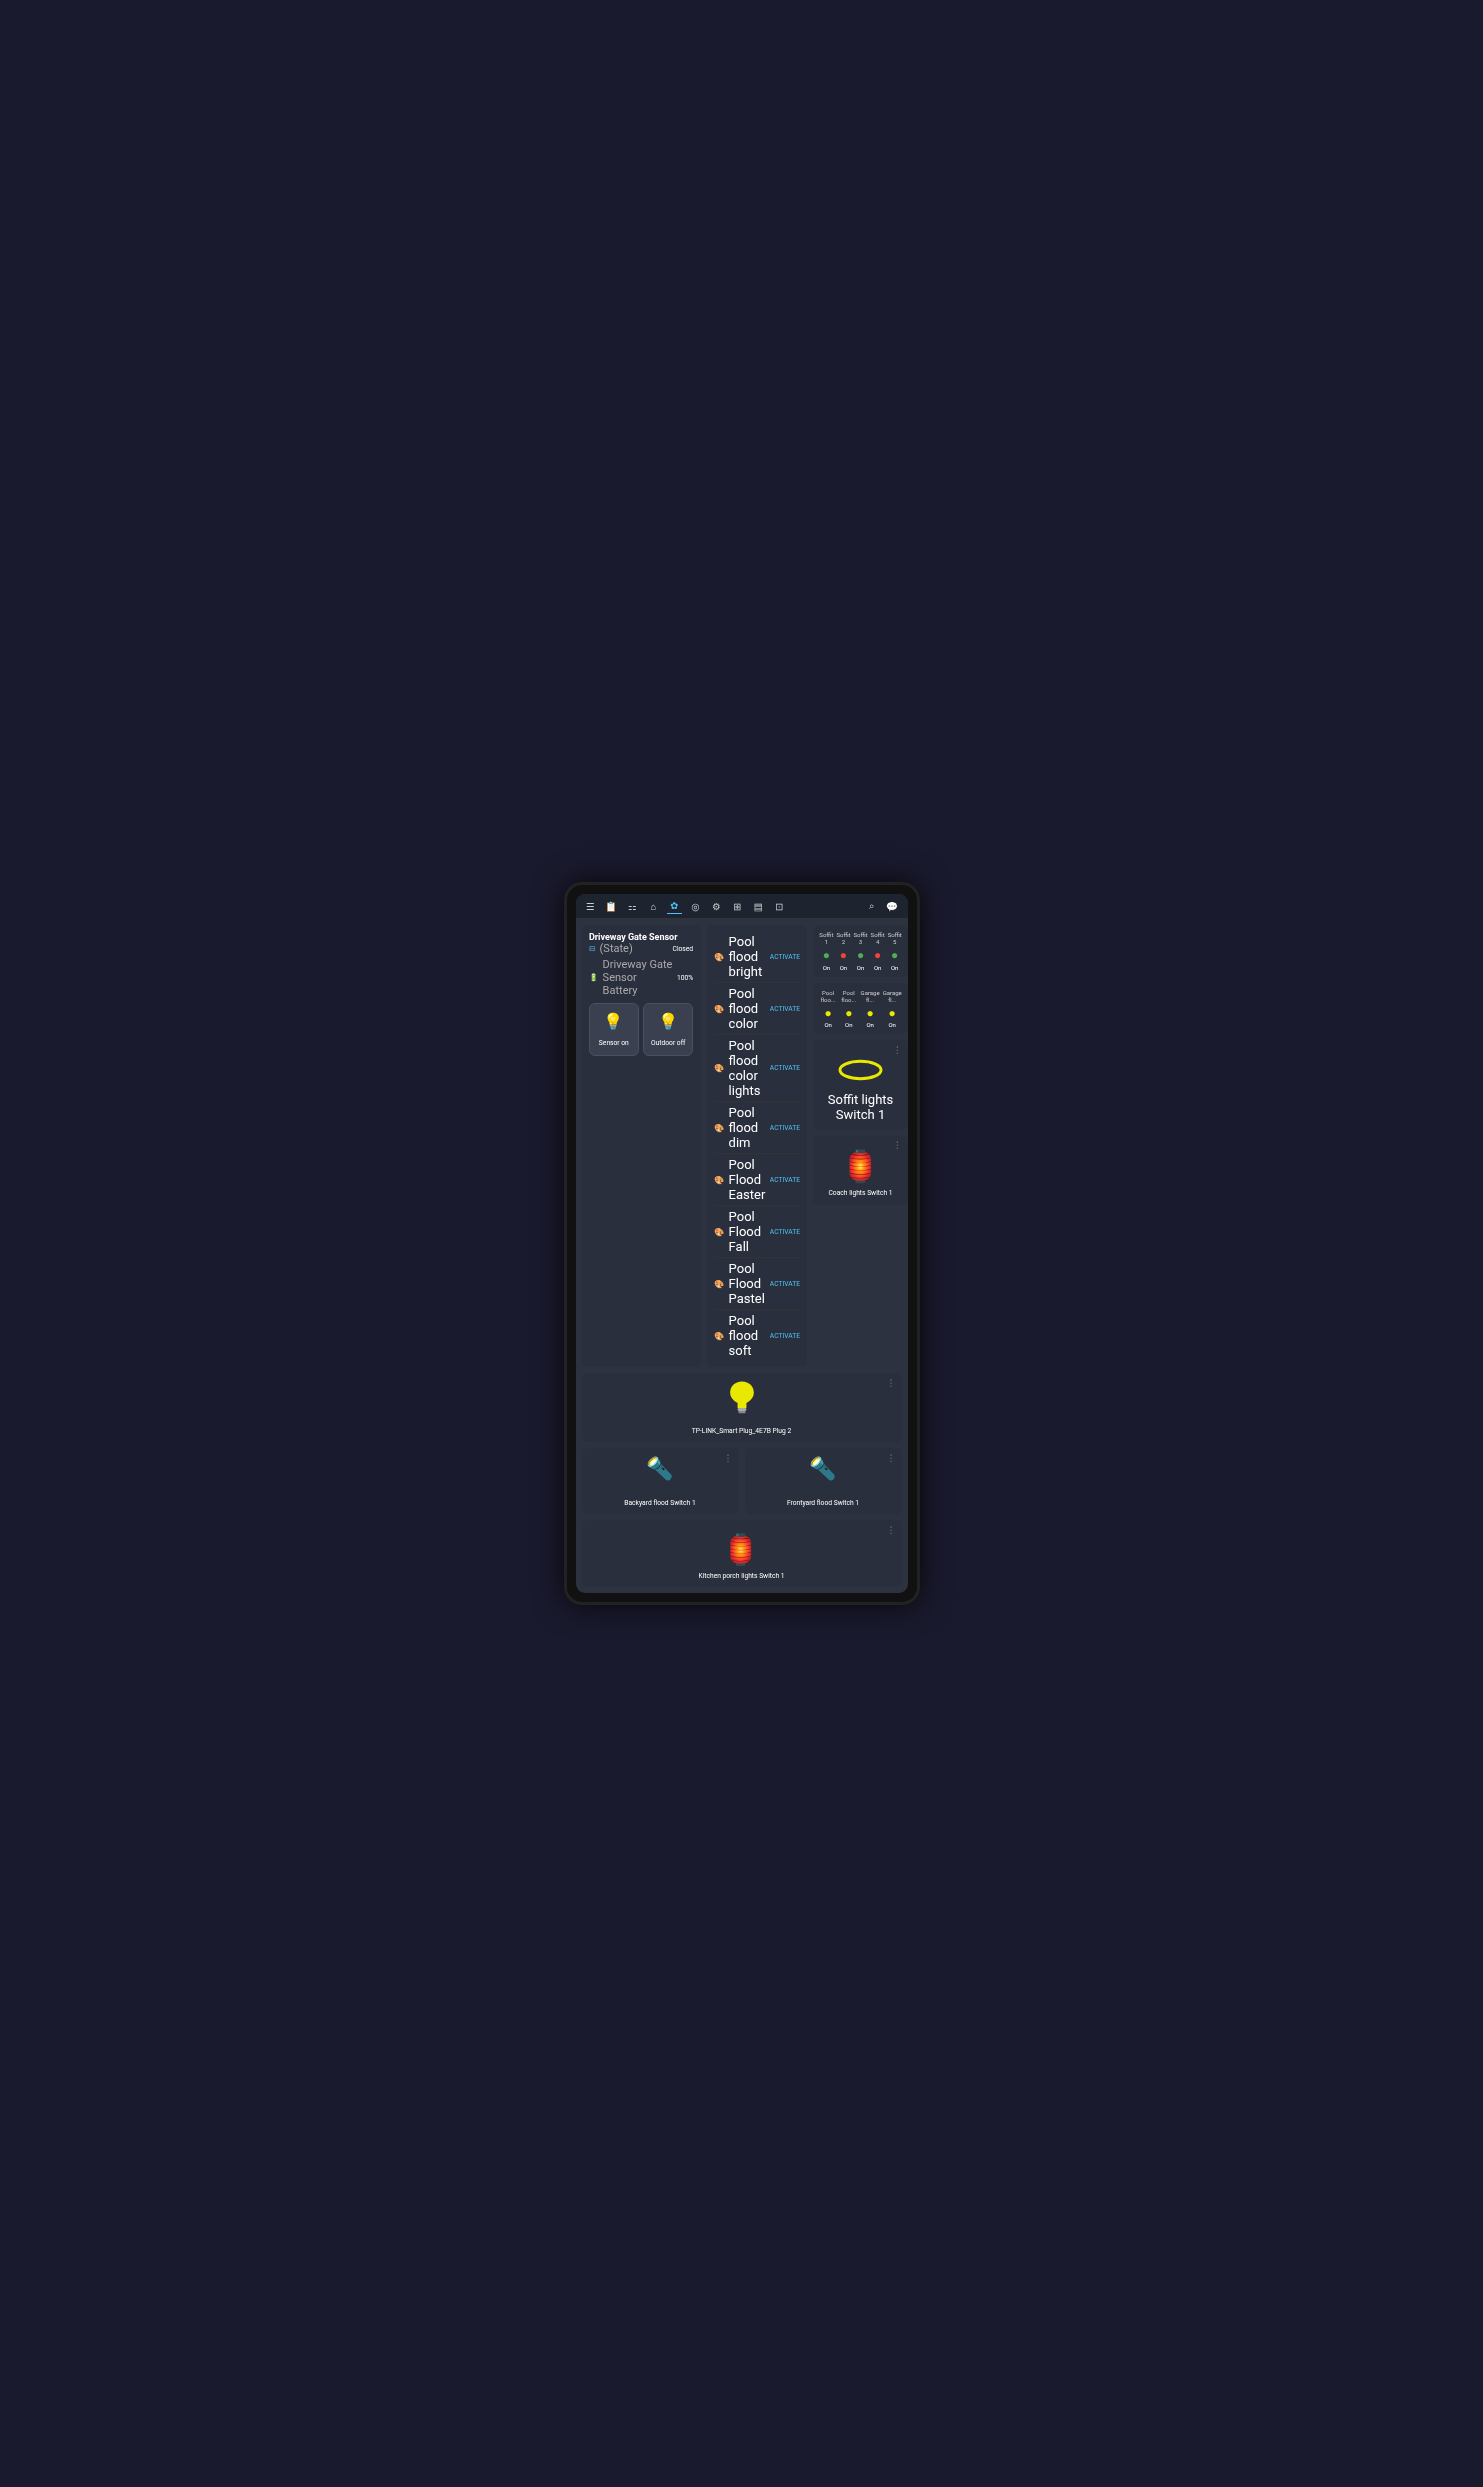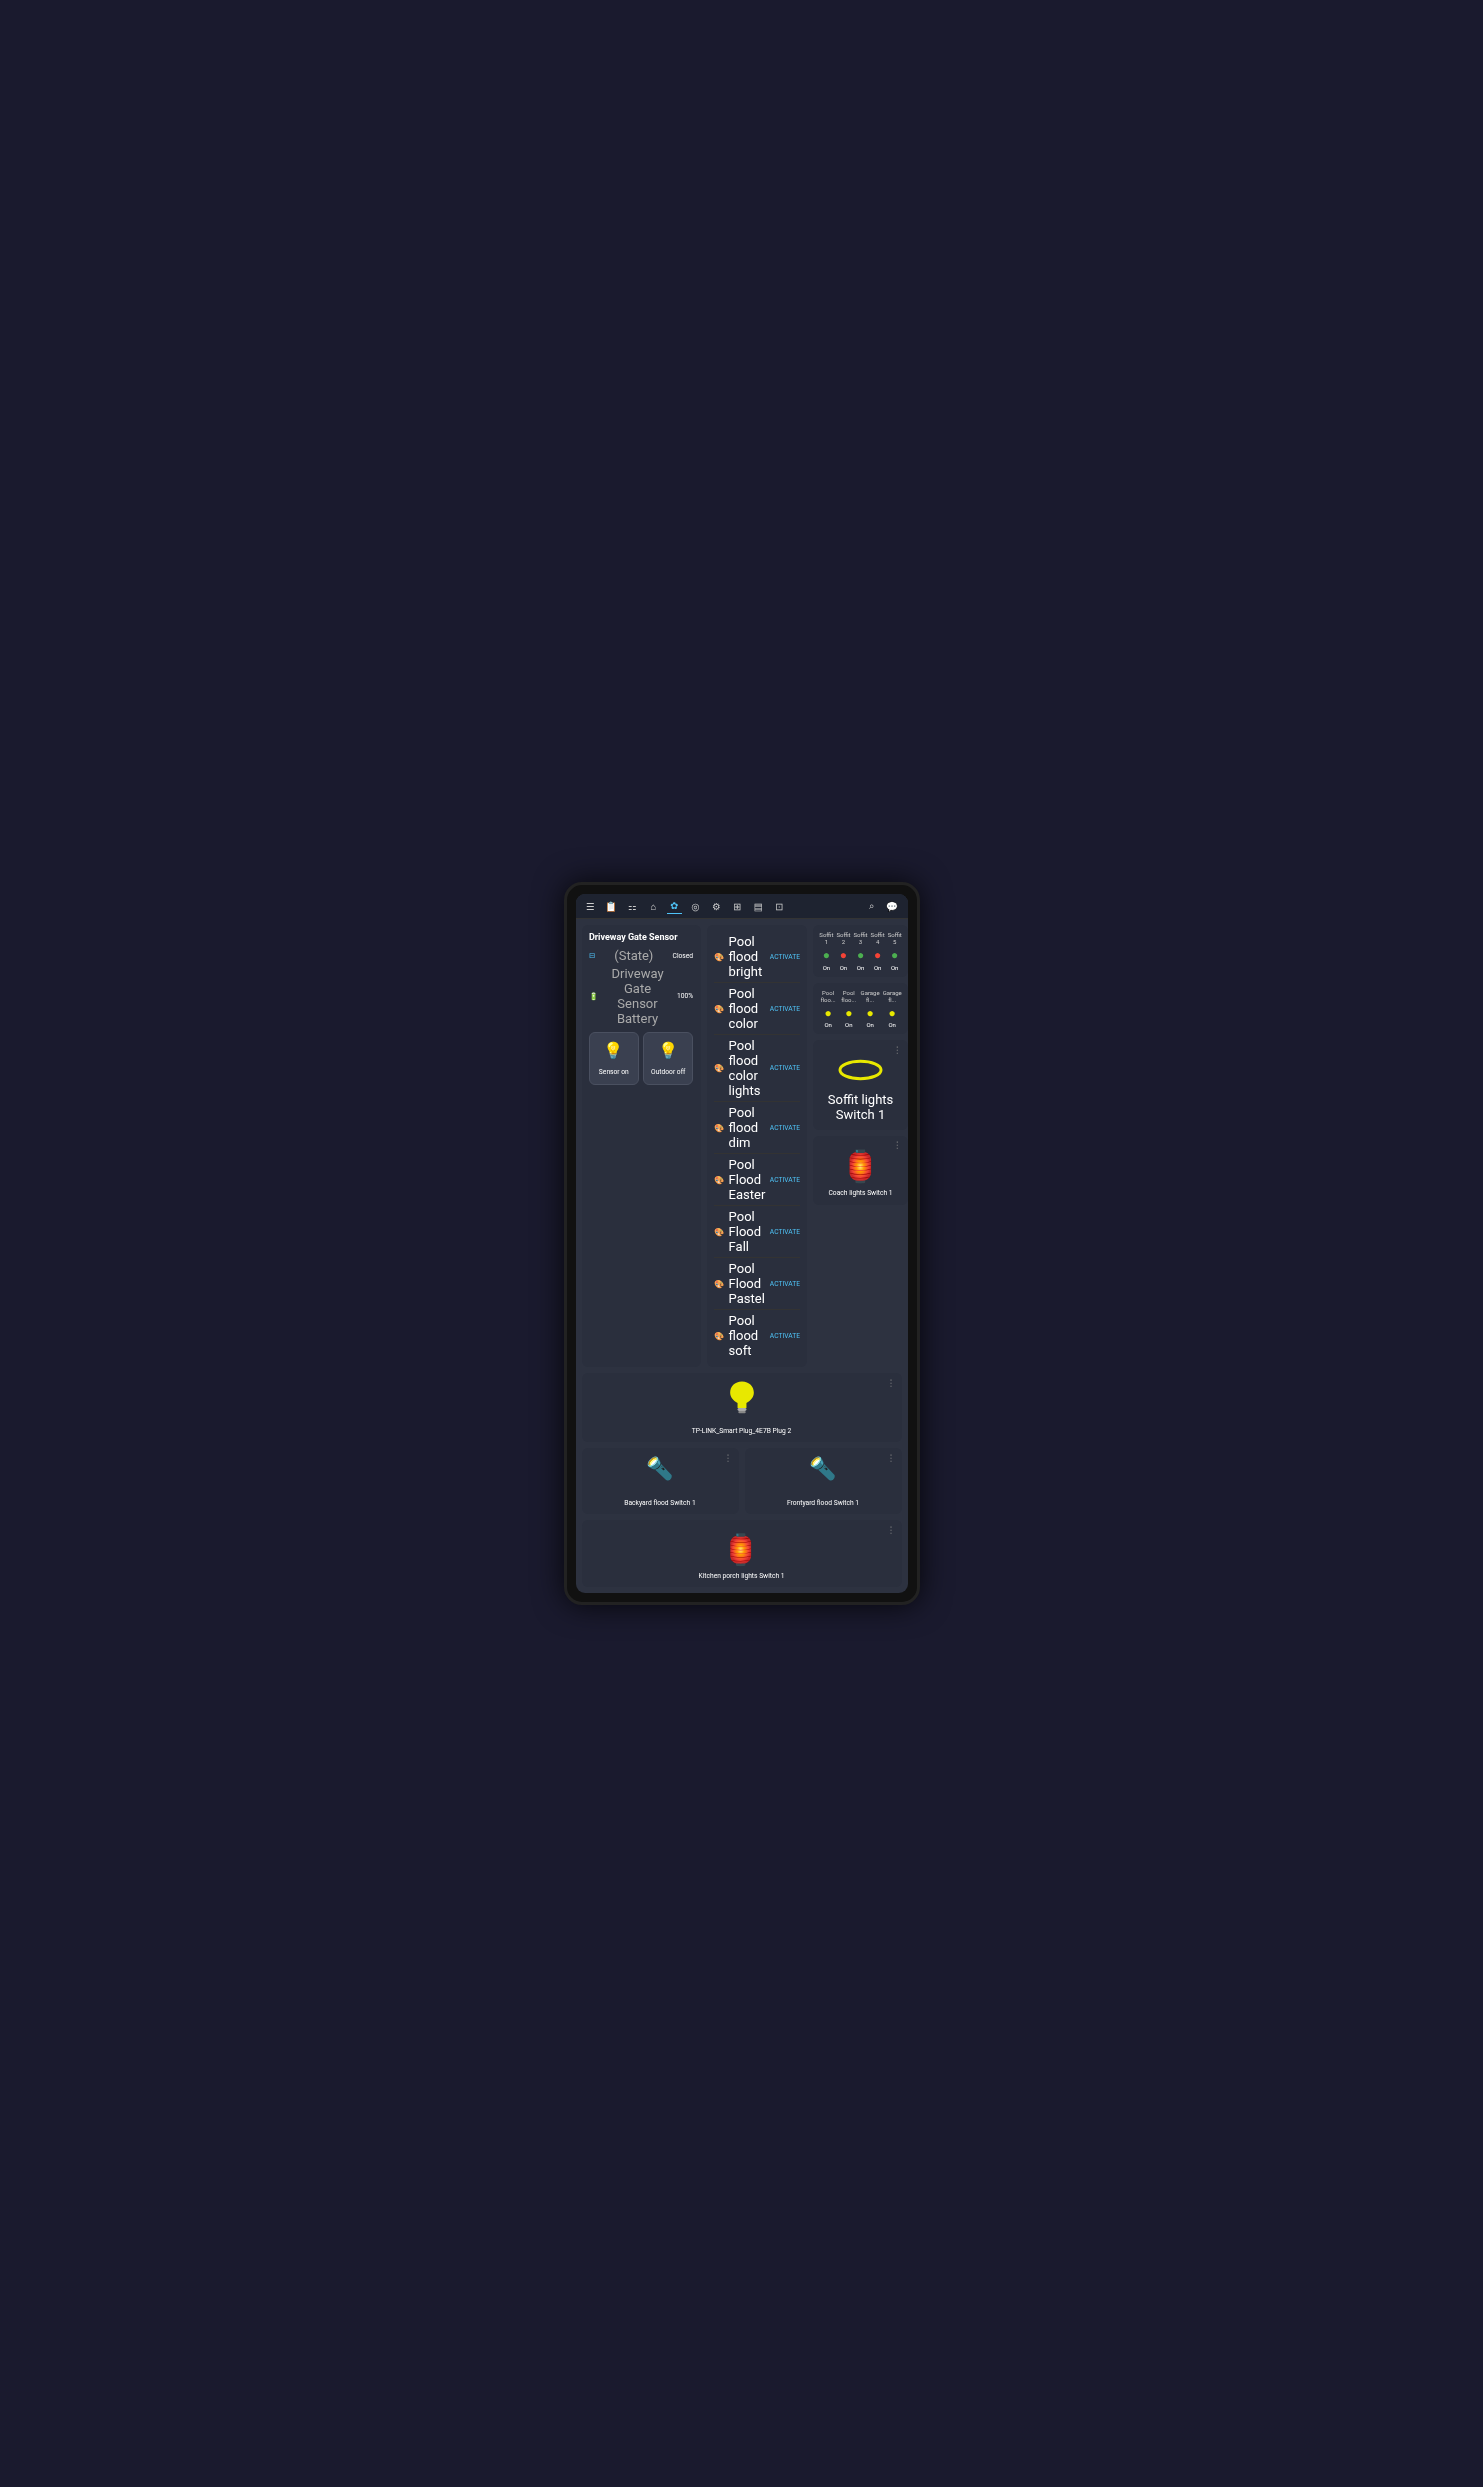--- a/index.html
+++ b/index.html
@@ -70,37 +70,35 @@
       background: #2a2f3d;
       border-radius: 6px;
       padding: 7.4px;
       flex: 1;
       min-width: 119px;
     }
     .card-title {
       color: #fff;
       font-size: 9px;
       font-weight: bold;
-      margin-bottom: 6px;
     }
     .sensor-row {
       display: flex;
       align-items: center;
       gap: 4.5px;
       margin-bottom: 3px;
     }
     .sensor-icon {
       color: #4fc3f7;
       font-size: 7.4px;
     }
     .sensor-label {
       color: #aaa;
-      font-size: 13px;
-      flex: 1;
-      text-align: center;
+      font-size: 11px;
+      flex: 1;
     }
     .sensor-value {
       color: #fff;
       font-size: 6.7px;
     }
     .outdoor-buttons {
       display: flex;
       gap: 4.5px;
       margin-top: 6px;
     }

